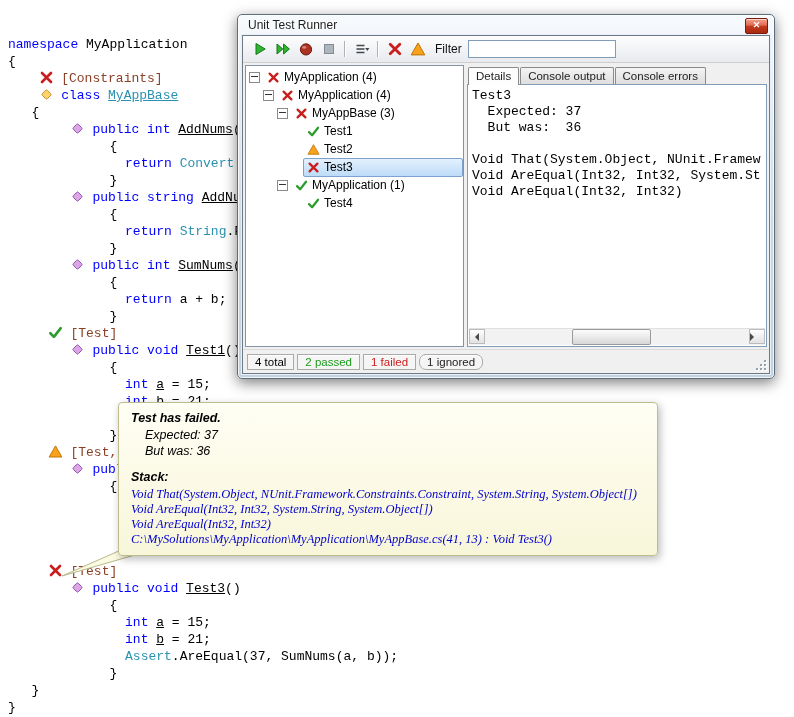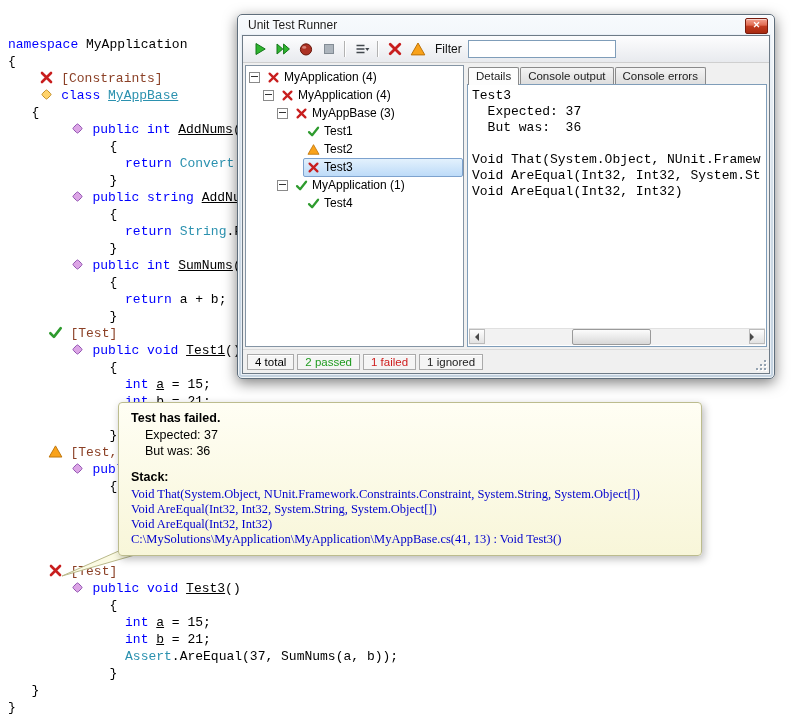--- a/index.html
+++ b/index.html
@@ -85,36 +85,36 @@
     background:linear-gradient(#fcfcfc,#d8d8d8);border:1px solid #9a9a9a;border-radius:2px;box-sizing:border-box;}
 
   
   .status{height:23px;display:flex;align-items:center;gap:3px;padding:0 4px;position:relative;
     background:#f0f0f0;border-top:1px solid #dadada;flex:0 0 auto;}
   .sbox{border:1px solid #aaa;background:#f5f5f5;padding:1px 7px;font-size:11.5px;
     box-shadow:inset 0 1px 0 #fff;}
   .sk-total{color:#000;}
   .sk-passed{color:#1f9b1f;}
   .sk-failed{color:#cf1d1d;}
-  .sk-ignored{color:#222;}
+  .sk-ignored{color:#222;border-radius:7px;}
   .grip{position:absolute;right:2px;bottom:2px;width:11px;height:11px;}
   .grip i{position:absolute;width:2px;height:2px;background:#94a2b0;box-shadow:1px 1px 0 #fff;}
   .grip i:nth-child(1){left:8px;top:0;}
   .grip i:nth-child(2){left:8px;top:4px;}
   .grip i:nth-child(3){left:4px;top:4px;}
   .grip i:nth-child(4){left:8px;top:8px;}
   .grip i:nth-child(5){left:4px;top:8px;}
   .grip i:nth-child(6){left:0;top:8px;}
 
   
   #tail{position:absolute;left:56px;top:546px;z-index:29;}
-  #tooltip{position:absolute;left:118px;top:402px;width:584px;height:154px;z-index:30;
+  #tooltip{position:absolute;left:118px;top:402px;width:540px;height:154px;z-index:30;
     box-sizing:border-box;background:linear-gradient(#fffef4,#f8f6d9);
     border:1px solid #bcbc8e;border-radius:4px;box-shadow:2px 3px 8px rgba(0,0,0,.28);
-    padding:8px 8px 6px 12px;overflow:hidden;}
+    padding:8px 8px 6px 12px;overflow:hidden;font-style:italic;}
   .tt-title{font-size:12.5px;font-weight:bold;color:#000;height:17px;}
   .tt-line{font-size:12.5px;color:#000;padding-left:14px;height:16px;}
   .tt-gap{height:10px;}
   .tt-stack-label{font-size:12.5px;font-weight:bold;color:#000;height:17px;}
   .tt-stack{font-family:"Liberation Serif",serif;font-size:12.5px;color:#0000cd;
     height:15px;white-space:nowrap;overflow:hidden;}
 </style>
 </head>
 <body>
 

